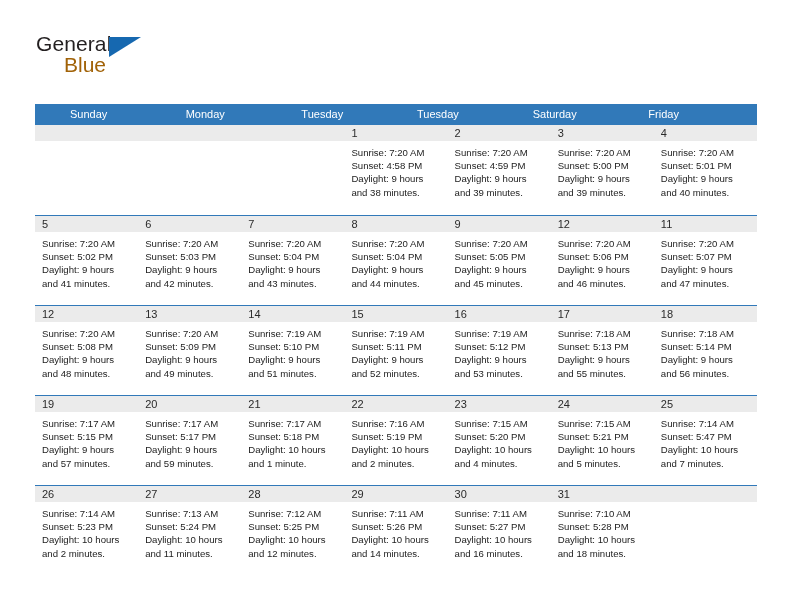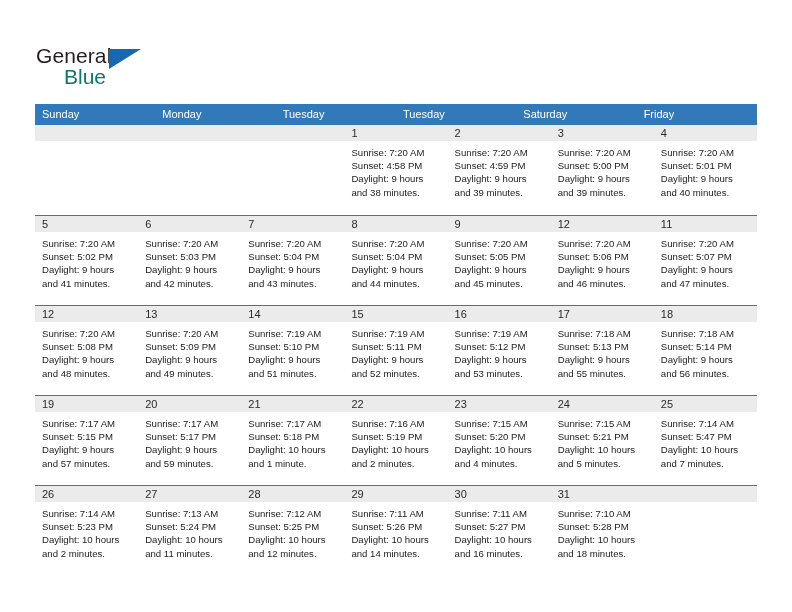--- a/index.html
+++ b/index.html
@@ -28,37 +28,37 @@
     position: absolute;
     left: 0;
     top: 0;
     width: 792px;
     height: 100px;
   }
 
   .logo {
     position: absolute;
     left: 36px;
-    top: 44px;
+    top: 32px;
     width: 130px;
     height: 50px;
   }
   .logo-general {
     font-size: 21px;
     color: #231f20;
     letter-spacing: .1px;
     line-height: 24px;
     font-family: "Liberation Sans", sans-serif;
   }
   .logo-blue {
     position: absolute;
     left: 28px;
     top: 21px;
     font-size: 21px;
-    color: #0f766e;
+    color: #a16207;
     line-height: 24px;
     font-family: "Liberation Sans", sans-serif;
   }
   .logo-tri {
     position: absolute;
     left: 73px;
     top: 5px;
     width: 0;
     height: 0;
     border-left: 32px solid #1668b0;
@@ -91,20 +91,21 @@
     left: 35px;
     top: 104px;
     width: 722px;
   }
 
   .weekdays {
     display: flex;
     width: 100%;
     background: #3179b9;
     height: 21px;
+    padding-left: 28px;
   }
   .weekday {
     flex: 1 1 0;
     color: #ffffff;
     font-size: 11px;
     line-height: 21px;
     padding-left: 7px;
     overflow: hidden;
     white-space: nowrap;
   }

